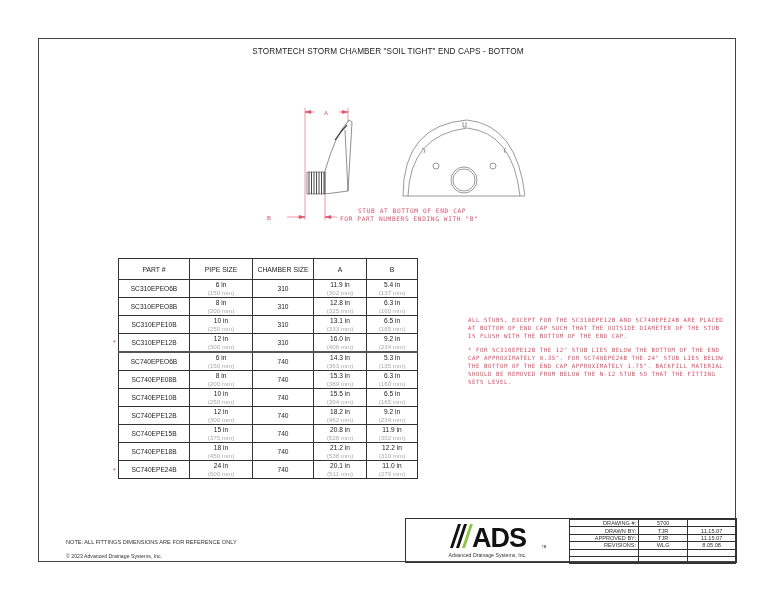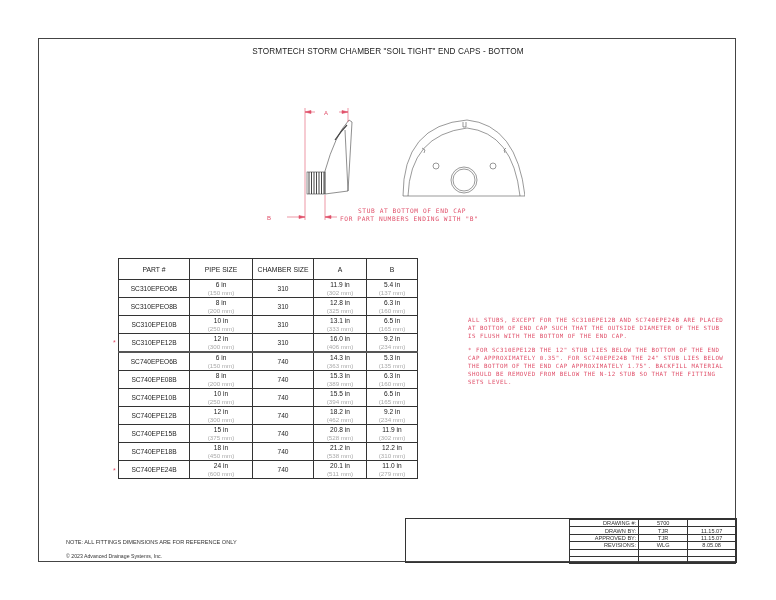--- a/index.html
+++ b/index.html
@@ -196,20 +196,30 @@
 
 <div class="notes">
   <p>ALL STUBS, EXCEPT FOR THE SC310EPE12B AND SC740EPE24B ARE PLACED AT BOTTOM OF END CAP SUCH THAT THE OUTSIDE DIAMETER OF THE STUB IS FLUSH WITH THE BOTTOM OF THE END CAP.</p>
   <p>* FOR SC310EPE12B THE 12" STUB LIES BELOW THE BOTTOM OF THE END CAP APPROXIMATELY 0.35". FOR SC740EPE24B THE 24" STUB LIES BELOW THE BOTTOM OF THE END CAP APPROXIMATELY 1.75". BACKFILL MATERIAL SHOULD BE REMOVED FROM BELOW THE N-12 STUB SO THAT THE FITTING SETS LEVEL.</p>
 </div>
 
 <div class="footnote">NOTE: ALL FITTINGS DIMENSIONS ARE FOR REFERENCE ONLY</div>
 <div class="copyright">© 2023 Advanced Drainage Systems, Inc.</div>
 
 <div class="titleblock">
+  <div class="logo-box">
+    <svg class="logo-mark" viewBox="0 0 100 26">
+      <polygon points="2,25 10,1 13,1 5,25" fill="#111"></polygon>
+      <polygon points="8,25 16,1 19,1 11,25" fill="#111"></polygon>
+      <polygon points="14,25 22,1 25,1 17,25" fill="#8cc63f"></polygon>
+      <text x="24" y="24" font-size="27" font-weight="bold" fill="#111" font-family="Liberation Sans, sans-serif" letter-spacing="-1">ADS</text>
+      <text x="94" y="25" font-size="3" fill="#111" font-family="Liberation Sans, sans-serif">TM</text>
+    </svg>
+    <div class="logo-sub">Advanced Drainage Systems, Inc.</div>
+  </div>
   <table class="tb">
     <tbody id="tb-body">
         <tr>
           <td class="lbl">DRAWING #:</td>
           <td class="v1">5700</td>
           <td class="v2"></td>
         </tr>
         <tr>
           <td class="lbl">DRAWN BY:</td>
           <td class="v1">TJR</td>

